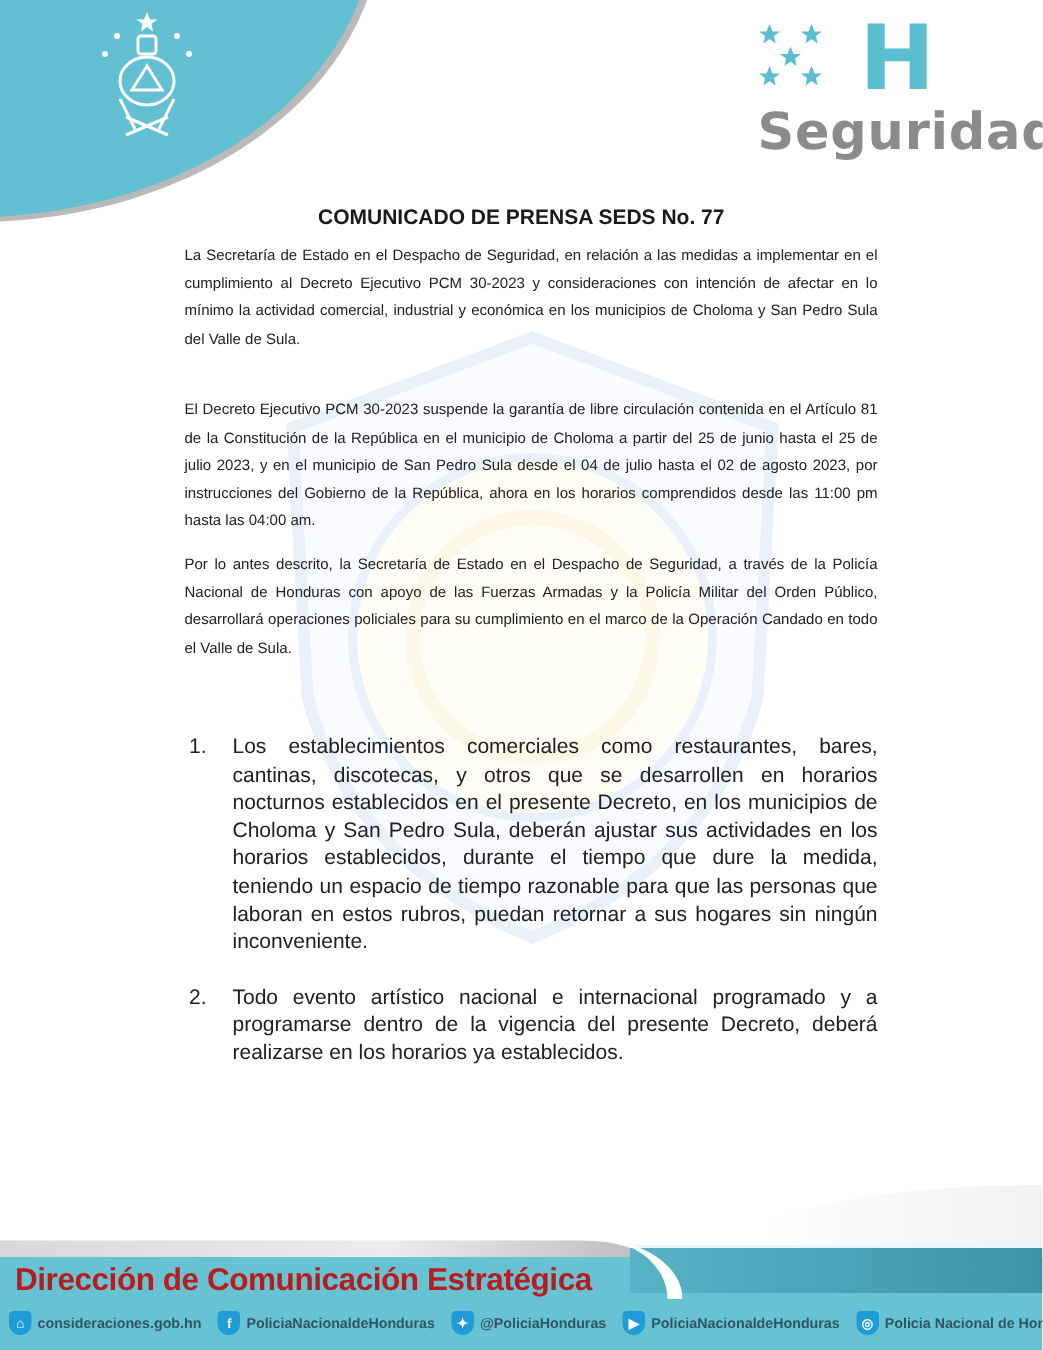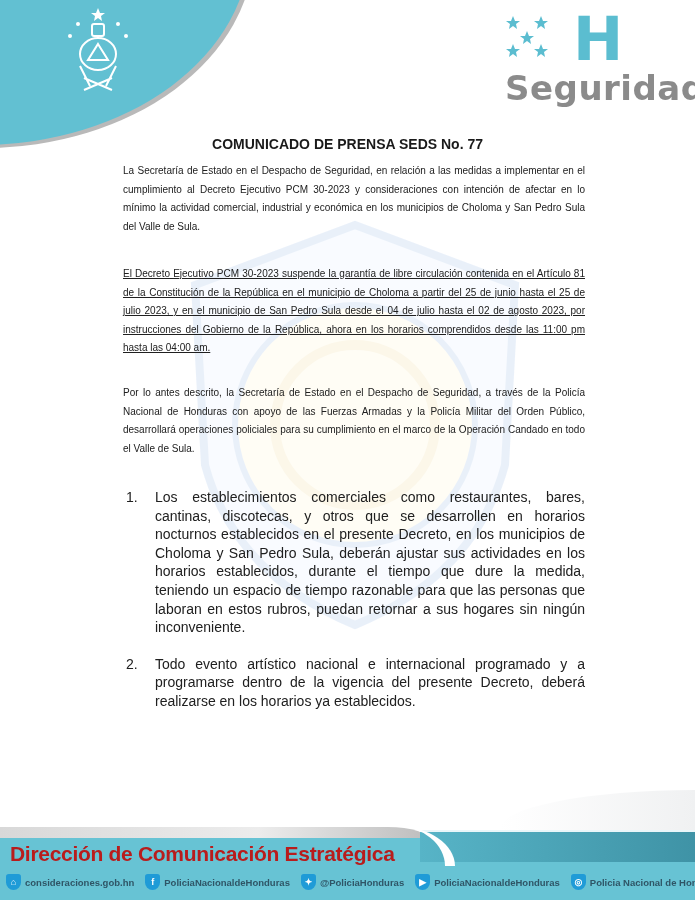--- a/index.html
+++ b/index.html
@@ -16,22 +16,22 @@
   .seg-word { position:absolute; left:0; top:54px; font-weight:bold; font-size:34px; color:#8b8b8b; font-family:"DejaVu Sans", sans-serif; letter-spacing:0.5px; }
   .seg-sub { position:absolute; left:2px; top:98px; font-size:13px; color:#707070; font-family:"DejaVu Serif", serif; }
 
   
   .watermark { position:absolute; left:175px; top:215px; width:360px; height:420px; opacity:0.16; }
 
   
   .title { position:absolute; left:0; width:695px; top:136px; text-align:center; font-weight:bold; font-size:14px; color:#1a1a1a; }
   .para { position:absolute; left:123px; width:462px; font-size:10px; line-height:18.6px; text-align:justify; color:#202020; }
   .p1 { top:162px; }
-  .p2 { top:265px;text-decoration:underline; }
-  .p3 { top:384px; }
+  .p2 { top:265px; }
+  .p3 { top:368px; }
   .list { position:absolute; left:123px; width:462px; top:488px; font-size:14px; line-height:18.6px; color:#202020; }
   .li { position:relative; padding-left:32px; text-align:justify; }
   .li .num { position:absolute; left:3px; top:0; }
   .li p { margin:0; }
   .li p + p { margin-top:18.6px; }
   .li + .li { margin-top:18px; }
 
   
   .ftr-gray { position:absolute; left:0; top:827px; width:430px; height:14px; background:linear-gradient(to right,#d8d8d8,#ececec 60%,#bdbdbd); border-top-right-radius:90px 30px; }
   .ftr-band { position:absolute; left:0; top:838px; width:695px; height:62px; background:#67c3d4; }

